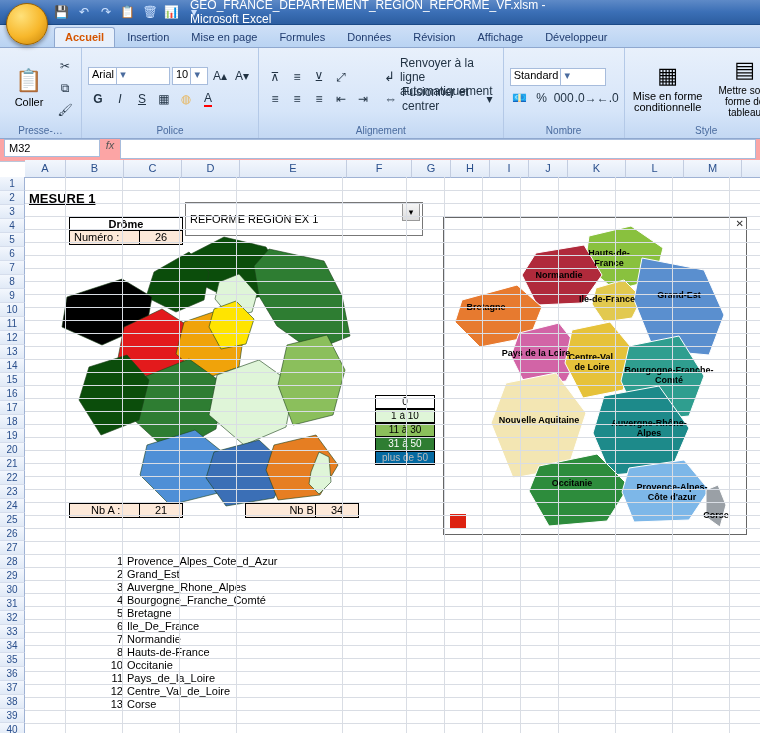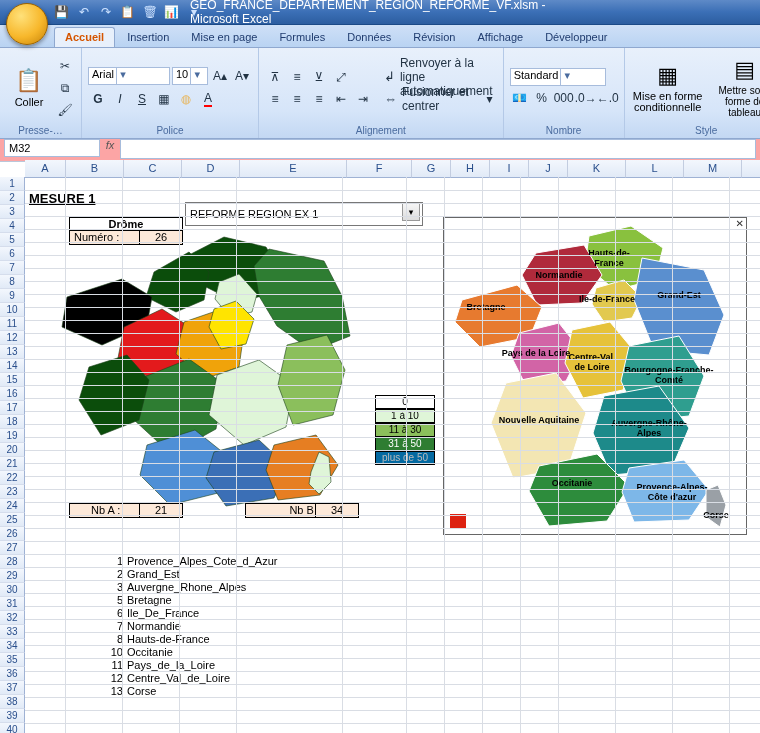--- a/index.html
+++ b/index.html
@@ -31,21 +31,21 @@
 .col-head div{border-right:1px solid #c3cde0;border-bottom:1px solid #9fb2d4;background:linear-gradient(#f3f7fd,#e1eaf7);text-align:center;font-size:11px;color:#2a4f8c;height:17px;line-height:17px;flex:0 0 auto}
 .row-head{position:absolute;left:0;top:17px;width:25px}
 .row-head div{height:13px;line-height:13px;font-size:10px;text-align:center;color:#2a4f8c;border-right:1px solid #9fb2d4;border-bottom:1px solid #d5ddec;background:linear-gradient(#f3f7fd,#e1eaf7)}
 .cells{position:absolute;left:25px;top:17px;right:0;bottom:0}
 .gridline-v{position:absolute;top:0;bottom:0;width:0;border-right:1px solid #d9dde4}
 .gridline-h{position:absolute;left:0;right:0;height:0;border-bottom:1px solid #d9dde4}
 .cell-content{position:absolute;font-family:Arial,sans-serif}
 .measure{font-weight:bold;text-decoration:underline;font-size:13px}
 .boxed{border:1px solid #000;background:#fff;text-align:center;padding:0 2px;height:13px;line-height:13px;font-size:11px}
 .boxed.pale{background:#fde9d9}
-.dropdown{border:1px solid #777;background:#fff;height:24px;display:flex;align-items:center;padding:0 4px;font-size:11px;box-sizing:border-box;position:relative}
+.dropdown{border:1px solid #777;background:#fff;height:34px;display:flex;align-items:center;padding:0 4px;font-size:11px;box-sizing:border-box;position:relative}
 .dropdown::after{content:"▾";position:absolute;right:2px;top:0;width:16px;height:16px;border:1px solid #999;background:linear-gradient(#f5f5f5,#ddd);text-align:center;line-height:16px;font-size:9px}
 .legend{position:absolute}
 .legend-cell{width:58px;height:12px;border:1px solid #000;font-size:10px;text-align:center;line-height:12px;display:block}
 .map-frame{position:absolute;border:1px solid #666;background:#fff}
 .map-frame .close-x{position:absolute;right:2px;top:0;font-size:10px;color:#333}
 .region-list{position:absolute;font-size:11px;line-height:13px}
 .region-list div{white-space:nowrap}
 .region-list .num{display:inline-block;width:18px;text-align:right;margin-right:4px}
 svg text{font-family:Arial,sans-serif}
 </style>
@@ -328,20 +328,21 @@
             <text x="272" y="300">Corse</text>
           </g>
         <rect x="6" y="296" width="16" height="14" fill="#d21"></rect>
       </svg>
     </div>
 
     <div class="region-list" style="left:80px;top:378px" id="regionlist">
         <div><span class="num">1</span>Provence_Alpes_Cote_d_Azur</div>
         <div><span class="num">2</span>Grand_Est</div>
         <div><span class="num">3</span>Auvergne_Rhone_Alpes</div>
+        <div><span class="num">4</span>Bourgogne_Franche_Comté</div>
         <div><span class="num">5</span>Bretagne</div>
         <div><span class="num">6</span>Ile_De_France</div>
         <div><span class="num">7</span>Normandie</div>
         <div><span class="num">8</span>Hauts-de-France</div>
         <div><span class="num">10</span>Occitanie</div>
         <div><span class="num">11</span>Pays_de_la_Loire</div>
         <div><span class="num">12</span>Centre_Val_de_Loire</div>
         <div><span class="num">13</span>Corse</div>
       </div>
 

